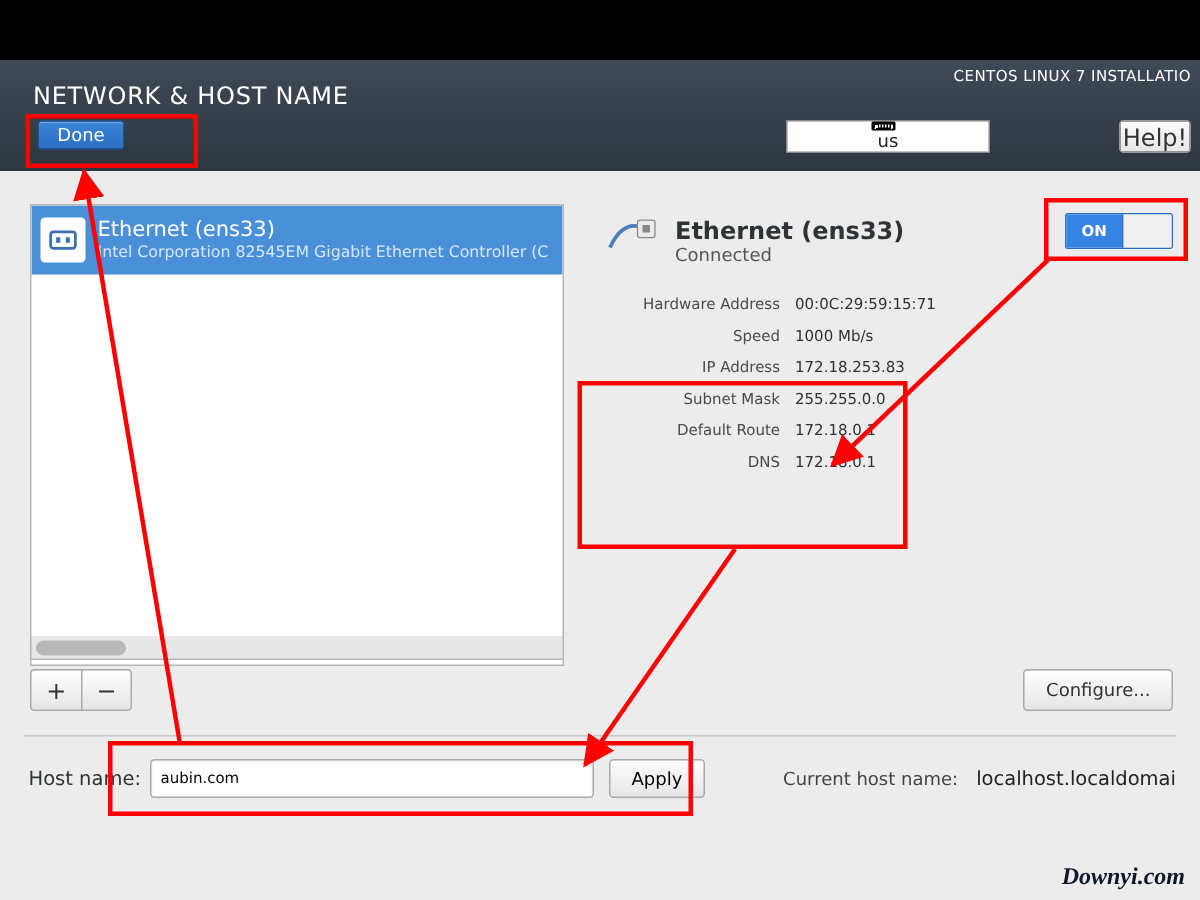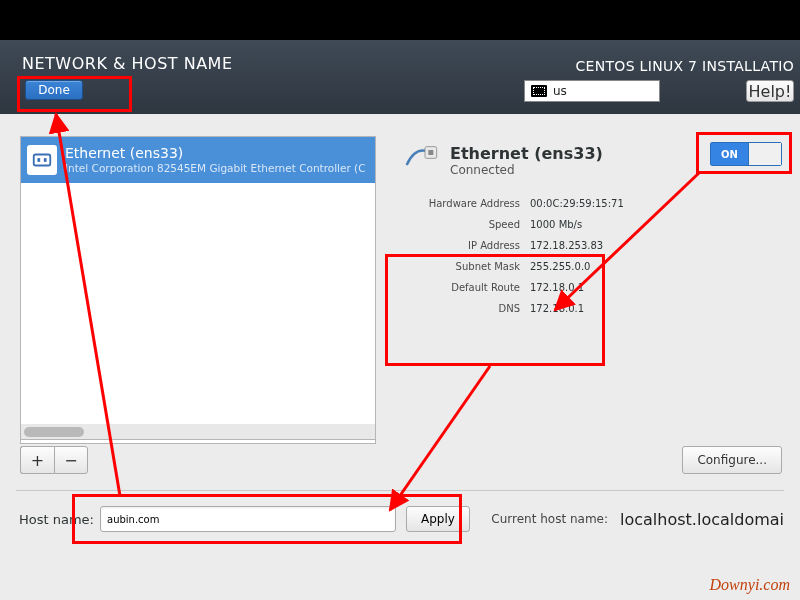--- a/index.html
+++ b/index.html
@@ -3,33 +3,33 @@
 <meta charset="utf-8">
 <style>
   * { box-sizing: border-box; margin: 0; padding: 0; font-family: "DejaVu Sans", "Cantarell", sans-serif; }
   html, body { width: 800px; height: 600px; overflow: hidden; background: #000; }
   .frame { width: 800px; height: 600px; background: #ececec; position: relative; }
   
   
   .topbar { height: 40px; background: #000; }
   .header { position: relative; height: 74px; background: linear-gradient(#3f4a56, #2e3640); color: #fff; }
   .header-title { position: absolute; left: 22px; top: 14px; font-size: 16px; letter-spacing: .5px; font-weight: 400; }
-  .header-subtitle { position: absolute; right: 6px; top: 18px; font-size: 14px; letter-spacing: .3px; text-align: right; }
+  .header-subtitle { position: absolute; right: 6px; top: 6px; font-size: 10px; letter-spacing: .3px; text-align: right; }
   
   .done-btn {
     position: absolute; left: 25px; top: 40px; width: 58px; height: 20px;
     background: linear-gradient(#3b84d6, #2b6fc2); border: 1px solid #1e4f8c;
     border-radius: 3px; color: #fff; font-size: 12px; cursor: pointer;
     box-shadow: inset 0 1px 0 rgba(255,255,255,.3);
   }
   
   .kbd-box {
     position: absolute; right: 140px; top: 40px; width: 136px; height: 22px;
     background: #fff; border: 1px solid #888; display: flex; align-items: center;
-    padding: 0 6px; font-size: 12px; color: #222;
+    padding: 0 6px; font-size: 12px; color: #222; flex-direction: column;
   }
   .kbd-box .kbicon { width: 16px; height: 12px; background:#000; border-radius:1px; margin-right:6px; position:relative;}
   .kbd-box .kbicon:after{content:"";position:absolute;inset:2px;border:1px dotted #fff;}
   
   .help-btn {
     position: absolute; right: 6px; top: 40px; width: 48px; height: 22px;
     background: linear-gradient(#fdfdfd,#e5e5e5); border: 1px solid #999; border-radius: 3px;
     font-size: 16px; color:#333; cursor:pointer;
   }
   
@@ -103,23 +103,23 @@
   .hostrow input {
     width:296px; height:26px; border:1px solid #aaa; border-radius:3px; padding:0 6px; font-size:10px;
     background:#fff; box-shadow: inset 0 1px 2px rgba(0,0,0,.08);
   }
   .hostrow .apply {
     margin-left:10px; height:26px; padding:0 14px;
     background:linear-gradient(#fdfdfd,#e5e5e5); border:1px solid #aaa; border-radius:3px;
     font-size:12px; cursor:pointer;
   }
   .hostrow .cur-l { margin-left:auto; color:#444; font-size:12px; }
-  .hostrow .cur-v { margin-left:12px; color:#222; font-size:16px;}
-  
-  .watermark { position:absolute; right:10px; bottom:6px; font-size:16px; color:#c2410c; font-style:italic; font-family: "Comic Sans MS", cursive;}
+  .hostrow .cur-v { margin-left:12px; color:#222; font-size:13px;}
+  
+  .watermark { position:absolute; right:10px; bottom:6px; font-size:16px; color:#0f172a; font-style:italic; font-family: "Comic Sans MS", cursive; font-weight: bold;}
   
   
   .ann { position:absolute; border:3px solid #ff0000; pointer-events:none;}
   .ann-done { left:17px; top:76px; width:115px; height:36px;}
   .ann-ip   { left:385px; top:254px; width:220px; height:112px;}
   .ann-sw   { right:8px; top:132px; width:96px; height:42px;}
   .ann-host { left:72px; top:494px; width:390px; height:50px;}
   
   
   .arrows { position:absolute; inset:0; pointer-events:none;}

